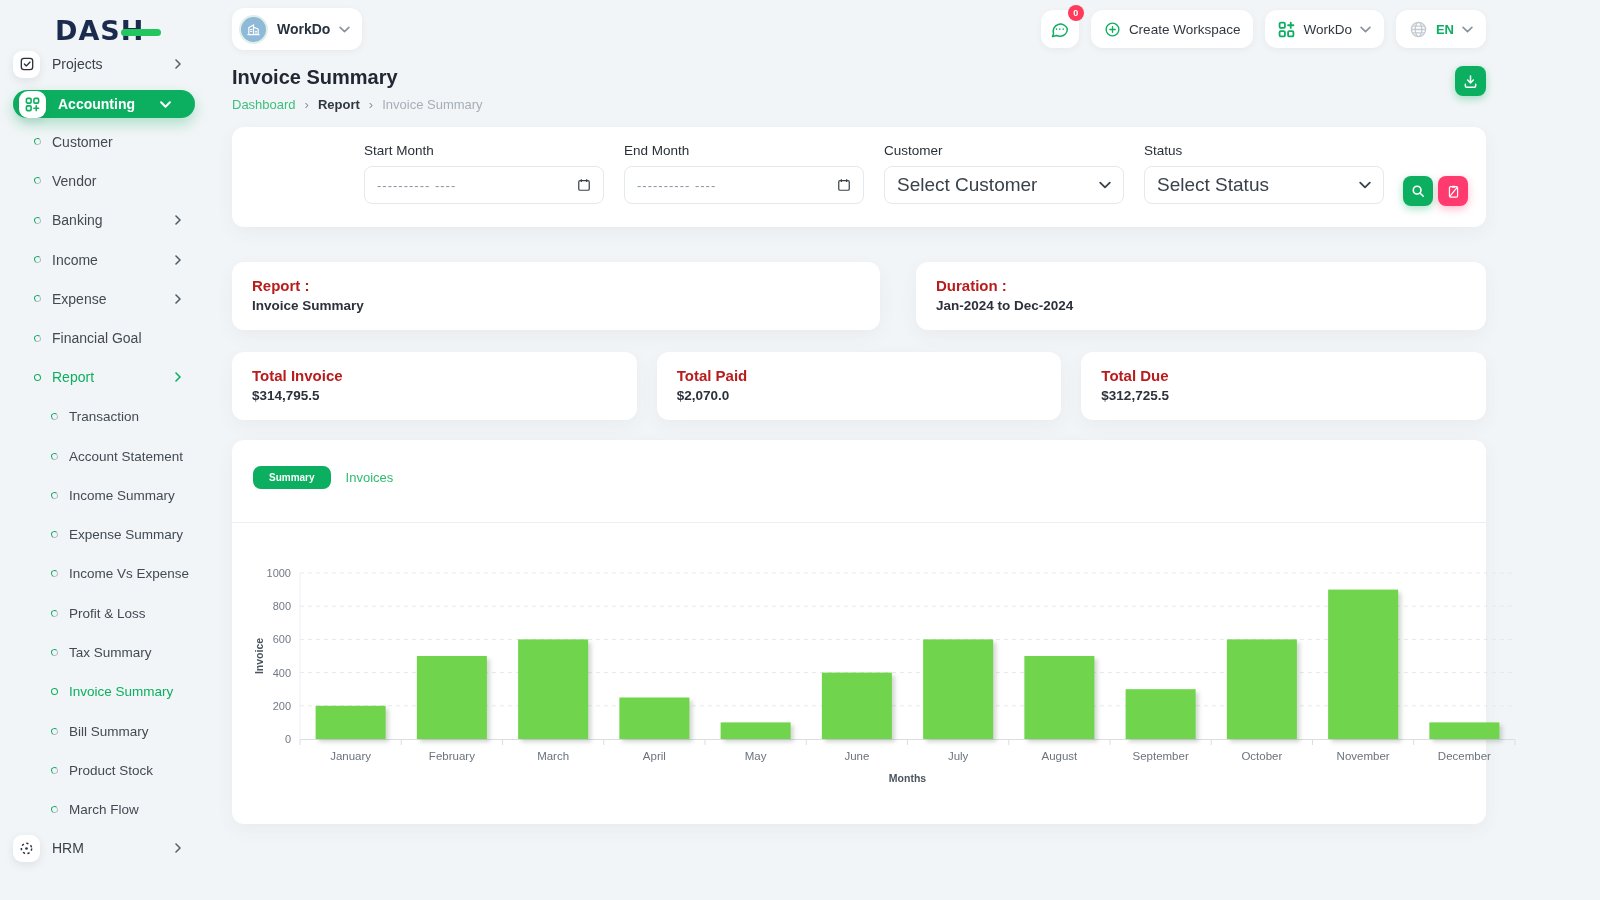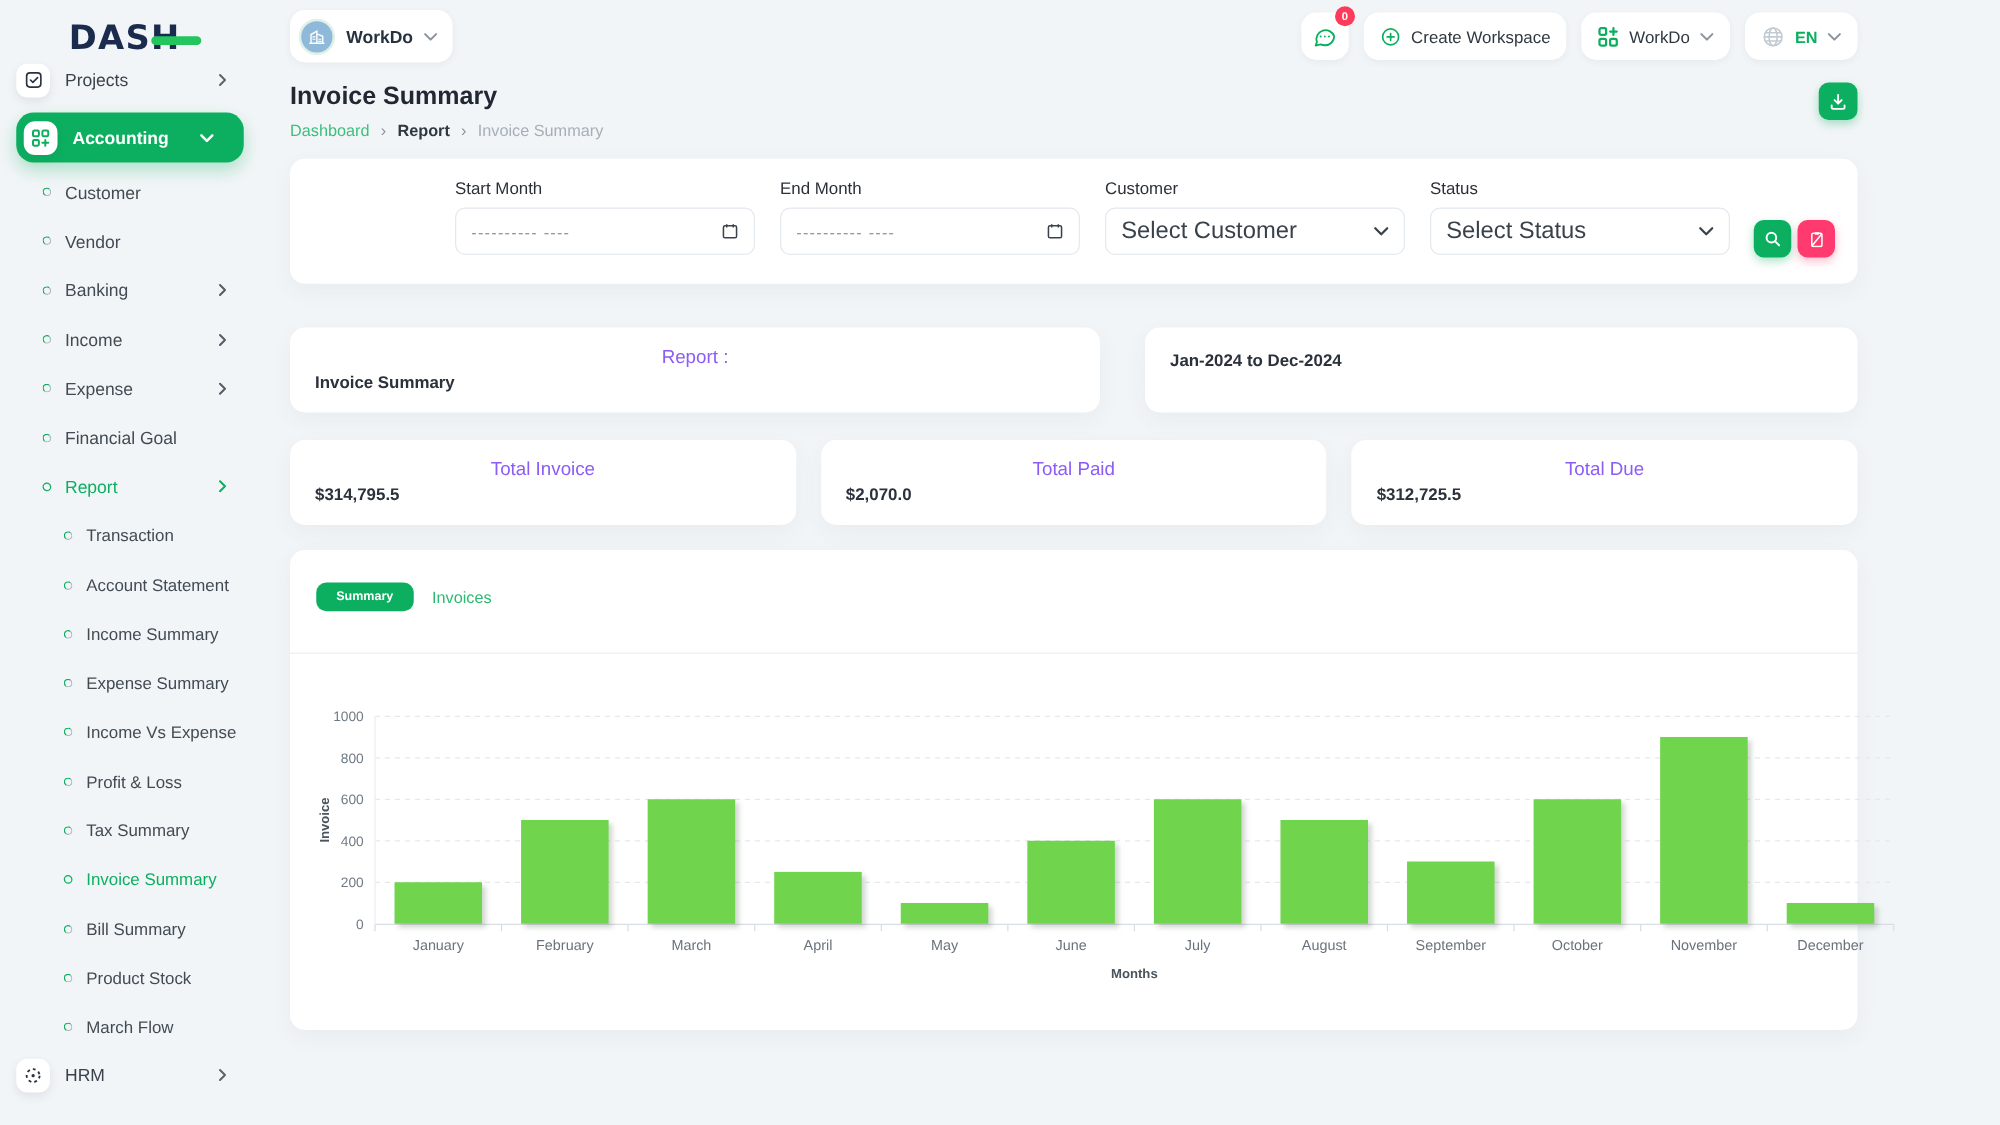--- a/index.html
+++ b/index.html
@@ -16,21 +16,21 @@
   .sidebar{position:absolute;left:0;top:0;width:208px;height:900px;padding-top:15px;}
   .logo{position:relative;margin-left:55px;width:110px;height:34px;}
   .logo-text{font-size:27px;font-weight:800;letter-spacing:1px;color:var(--navy);font-family:"DejaVu Sans",sans-serif;}
   .logo-bar{position:absolute;left:66px;top:14px;width:40px;height:7px;border-radius:4px;background:#22C55E;}
   .side-row{display:flex;align-items:center;height:30px;margin:0 13px;position:relative;}
   .side-row .label{font-size:14px;color:#39424b;font-weight:500;margin-left:12px;}
   .sq-icon{width:27px;height:27px;background:#fff;border-radius:9px;box-shadow:0 3px 8px rgba(40,60,90,.10);
     display:flex;align-items:center;justify-content:center;flex:0 0 auto;}
   .side-chev{margin-left:auto;margin-right:12px;color:#59636d;display:flex;}
   .projects-row{}
-  .accounting-pill{display:flex;align-items:center;height:40px;margin:11px 13px 0 13px;background:var(--green);
+  .accounting-pill{display:flex;align-items:center;height:28px;margin:11px 13px 0 13px;background:var(--green);
     border-radius:14px;padding:0 24px 0 6px;box-shadow:0 6px 14px rgba(12,175,96,.3);}
   .accounting-pill .label{color:#fff;font-weight:700;font-size:14px;margin-left:12px;}
   .accounting-pill .side-chev{color:#fff;margin-right:0;}
   .side-menu{margin-top:4px;}
   .m-row{display:flex;align-items:center;height:39.3px;cursor:pointer;}
   .m-row.l1{padding-left:34px;}
   .m-row.l2{padding-left:51px;}
   .bullet{width:7px;height:7px;border-radius:50%;border:1.5px solid #AEB9C2;border-top-color:var(--green);
     border-left-color:var(--green);transform:rotate(-8deg);flex:0 0 auto;margin-right:11px;}
   .m-row .m-label{font-size:13.5px;color:#424b54;}
@@ -82,21 +82,21 @@
   .finput .right{margin-left:auto;display:flex;color:#39424b;}
   .fbuttons{display:flex;align-items:flex-start;margin-left:19px;margin-top:33px;gap:5px;}
   .sbtn{width:30px;height:30px;border-radius:8px;border:none;cursor:pointer;display:flex;align-items:center;justify-content:center;}
   .search-btn{background:var(--green);box-shadow:0 3px 8px rgba(12,175,96,.35);}
   .reset-btn{background:var(--pink);box-shadow:0 3px 8px rgba(255,58,110,.35);}
 
   .row2{display:flex;margin-top:35px;gap:36px;}
   .row2 .card{height:68px;padding:15px 20px;}
   .rcard{width:648px;}
   .dcard{flex:1;}
-  .card-line1{font-size:15px;font-weight:400;color:#8b5cf6;text-align:center;}
+  .card-line1{font-size:15px;font-weight:700;color:#b91c1c;}
   .card-line2{font-size:13.5px;font-weight:700;color:#2b323c;margin-top:4px;}
 
   .row3{display:flex;margin-top:22px;gap:20px;}
   .row3 .card{flex:1;height:68px;padding:15px 20px;}
 
   .chart-card{margin-top:20px;height:384px;position:relative;}
   .tabs{display:flex;align-items:center;gap:13px;padding:22px 0 0 21px;}
   .tab-active{background:var(--green);color:#fff;font-size:10px;font-weight:600;border:none;border-radius:8px;
     padding:6px 16px;cursor:pointer;}
   .tab-link{background:none;border:none;color:#2fba71;font-size:13px;cursor:pointer;padding:8px 2px;}
@@ -414,20 +414,21 @@
           </button>
         </div>
       </section>
 
       <div class="row2">
         <section class="card rcard">
           <div class="card-line1">Report :</div>
           <div class="card-line2">Invoice Summary</div>
         </section>
         <section class="card dcard">
+          <div class="card-line1">Duration :</div>
           <div class="card-line2">Jan-2024 to Dec-2024</div>
         </section>
       </div>
 
       <div class="row3">
         <section class="card">
           <div class="card-line1">Total Invoice</div>
           <div class="card-line2">$314,795.5</div>
         </section>
         <section class="card">

